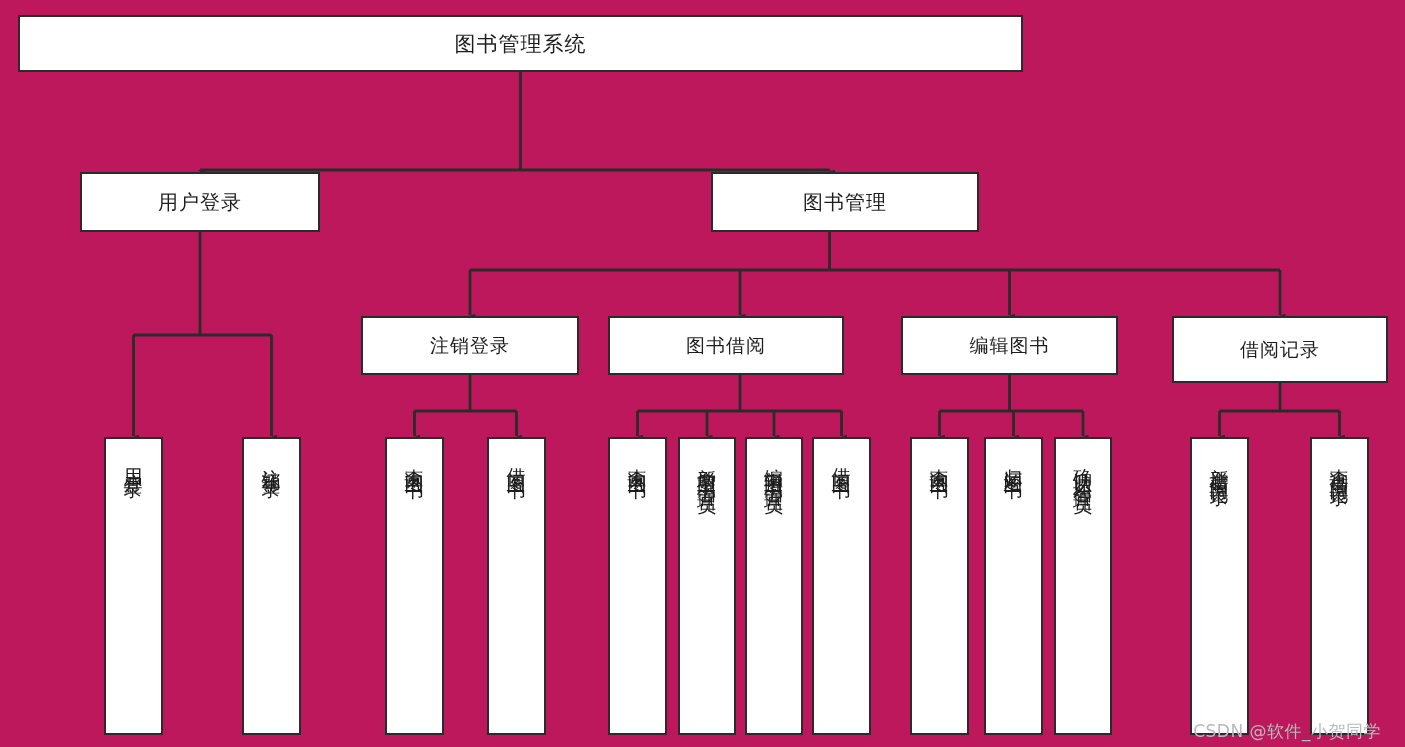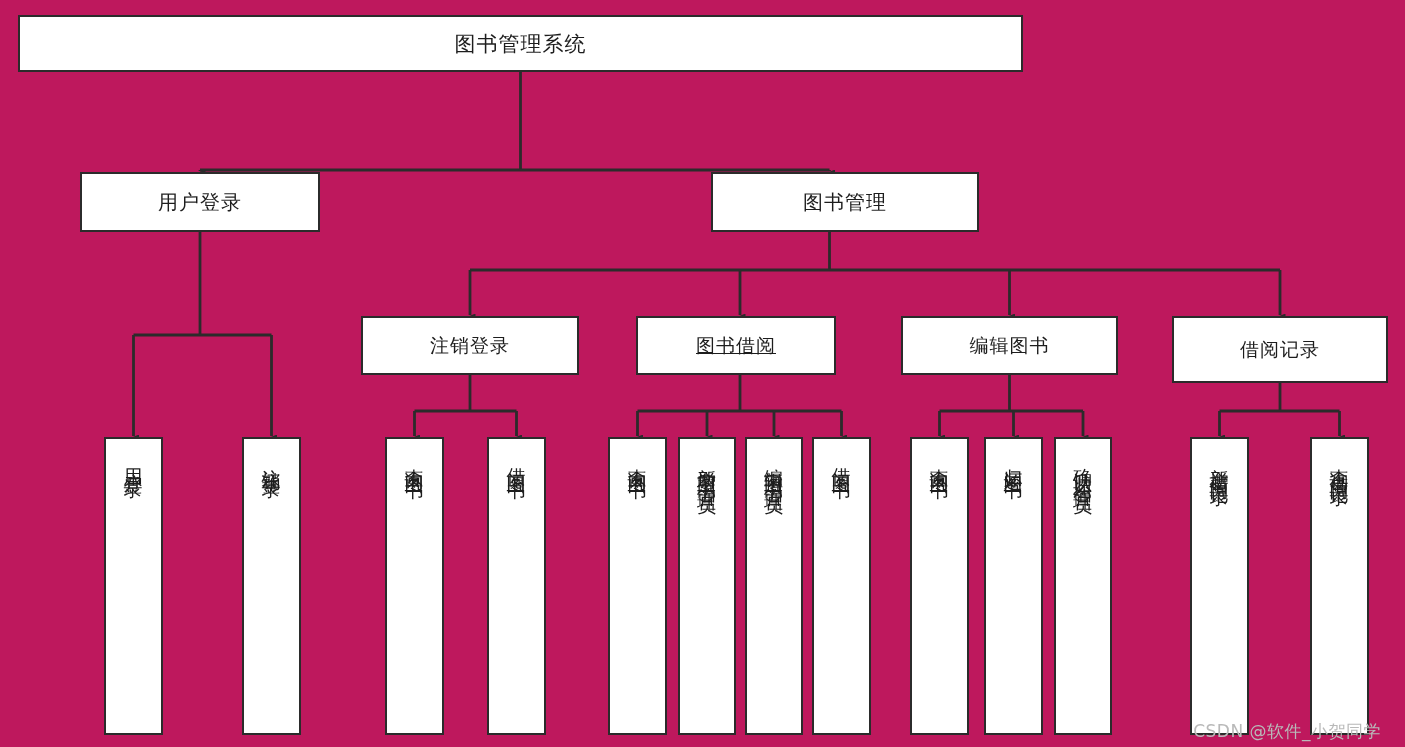--- a/index.html
+++ b/index.html
@@ -126,21 +126,21 @@
   <div class="node lvl1" id="n-user-login" style="left: 80px; top: 172px; width: 240px; height: 60px;">
     <span class="htext">用户登录</span>
   </div>
   <div class="node lvl1" id="n-book-manage" style="left: 711px; top: 172px; width: 268px; height: 60px;">
     <span class="htext">图书管理</span>
   </div>
 
   <div class="node lvl2" id="n-new-book-rec" style="left: 361px; top: 316px; width: 218px; height: 59px;">
     <span class="htext">注销登录</span>
   </div>
-  <div class="node lvl2" id="n-book-borrow" style="left: 636px; top: 316px; width: 200px; height: 59px; text-decoration: underline;">
+  <div class="node lvl2" id="n-book-borrow" style="left: 608px; top: 316px; width: 236px; height: 59px;">
     <span class="htext">图书借阅</span>
   </div>
   <div class="node lvl2" id="n-current-borrow" style="left: 901px; top: 316px; width: 217px; height: 59px;">
     <span class="htext">编辑图书</span>
   </div>
   <div class="node lvl2" id="n-borrow-record" style="left: 1172px; top: 316px; width: 216px; height: 67px;">
     <span class="htext">借阅记录</span>
   </div>
 
   <div class="node leaf" id="n-leaf-user-login" style="left: 104px; top: 437px; width: 59px; height: 298px;">

